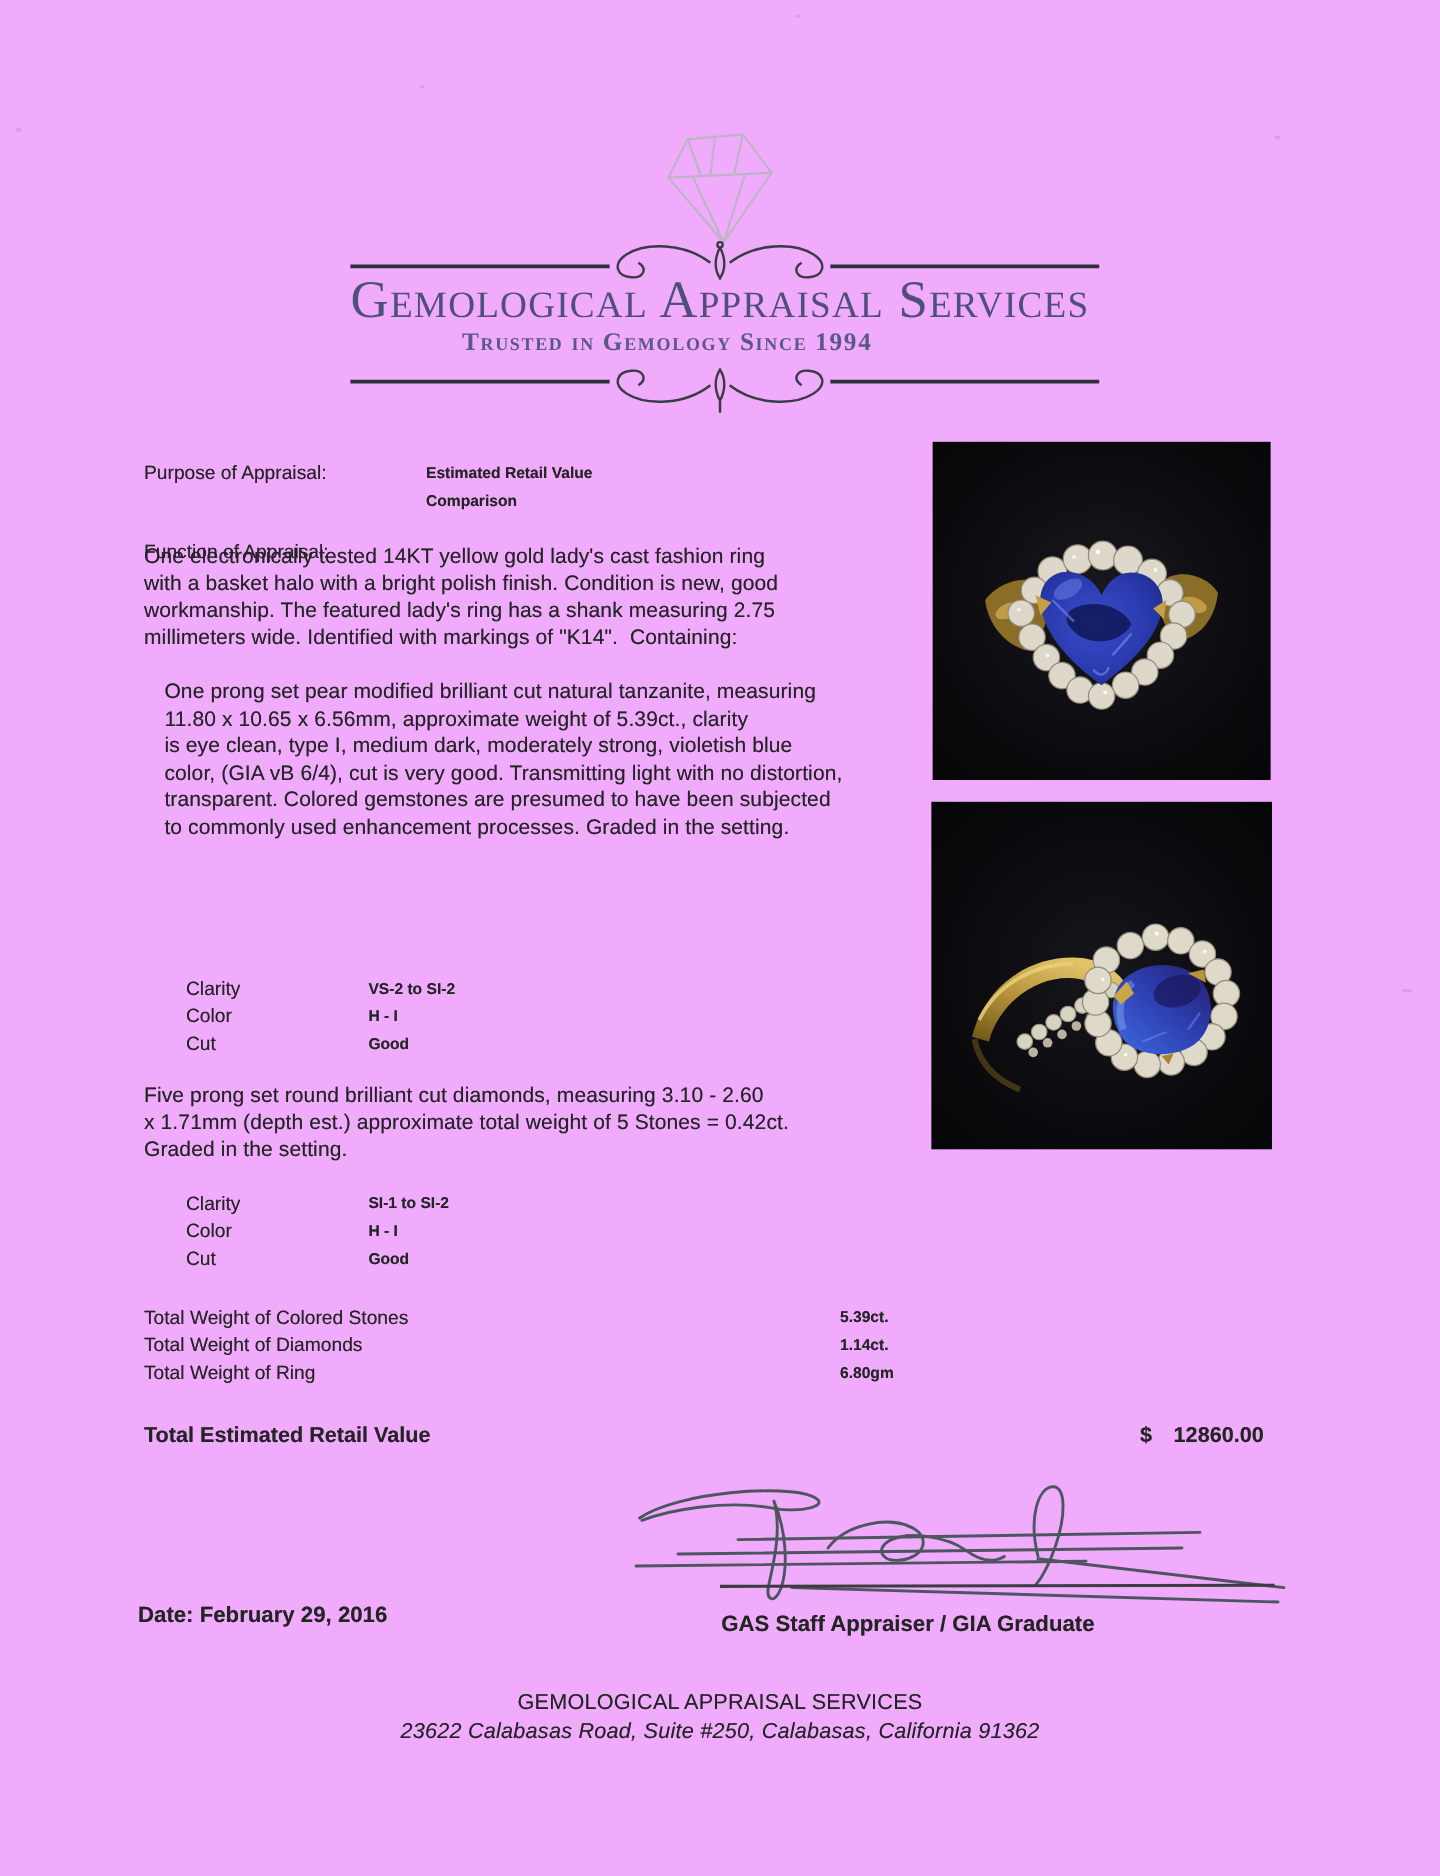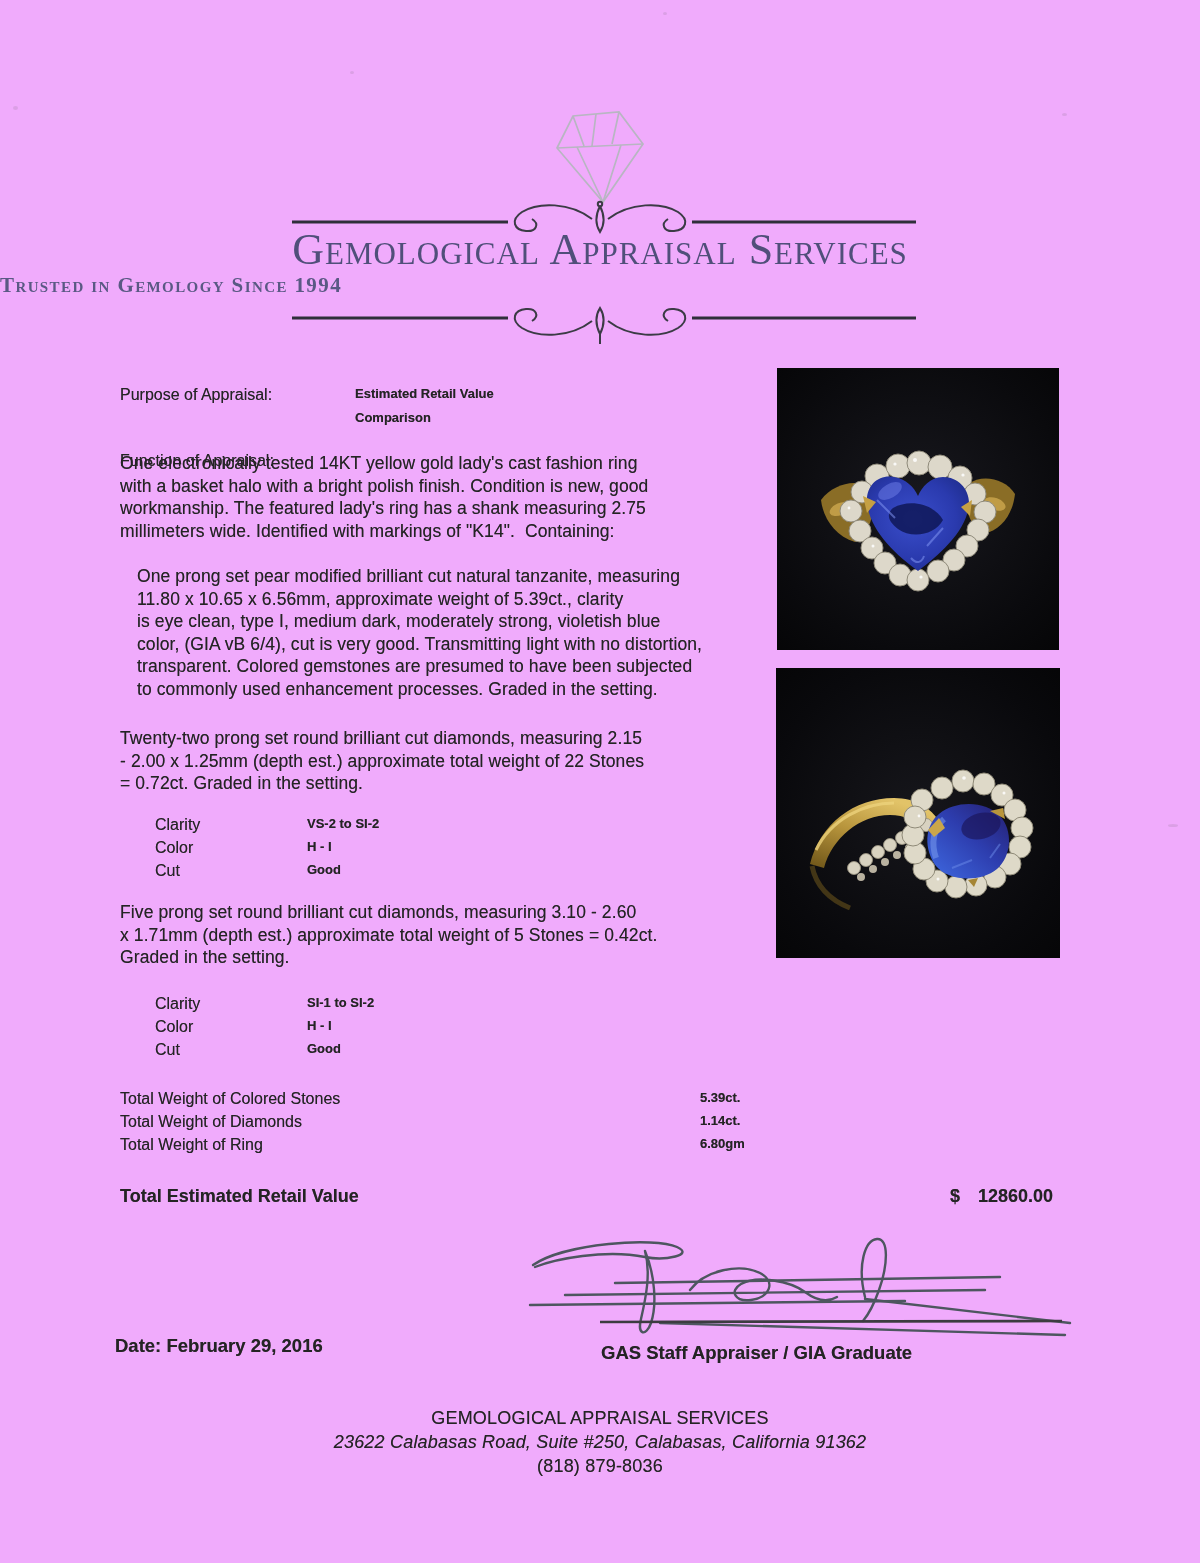--- a/index.html
+++ b/index.html
@@ -13,21 +13,21 @@
     font-size:17.5px;line-height:22.5px;white-space:pre-wrap;letter-spacing:.1px;
     text-shadow:0 0 .3px rgba(40,40,40,.55);
   }
   .b{font-weight:bold;}
   .brand-title{
     width:1200px;text-align:center;
     font-family:"Liberation Serif",serif;font-variant:small-caps;
     font-size:44px;letter-spacing:1px;font-weight:500;color:#504f7a;
   }
   .brand-sub{
-    width:1112px;
+    width:1112px;text-align:center;
     font-family:"Liberation Serif",serif;font-variant:small-caps;
     font-size:21px;letter-spacing:1.4px;font-weight:600;color:#5a5984;
   }
   .kv-label{font-size:16px;text-shadow:0 0 .3px rgba(40,40,40,.55);}
   .kv-value{font-size:13px;font-weight:bold;text-shadow:0 0 .3px rgba(40,40,40,.55);}
   .footer-line{width:1200px;text-align:center;font-size:18px;letter-spacing:.2px;
     text-shadow:0 0 .3px rgba(40,40,40,.5);}
   .speck{position:absolute;border-radius:50%;background:rgba(90,90,95,.14);}
   svg{display:block;}
 </style>
@@ -82,23 +82,20 @@
   <div class="abs para" style="left:120px;top:452px;width:680px;">One electronically tested 14KT yellow gold lady's cast fashion ring
 with a basket halo with a bright polish finish. Condition is new, good
 workmanship. The featured lady's ring has a shank measuring 2.75
 millimeters wide. Identified with markings of "K14".  Containing:</div>
   <div class="abs para" style="left:120px;top:565px;width:680px;margin-left:17px;">One prong set pear modified brilliant cut natural tanzanite, measuring
 11.80 x 10.65 x 6.56mm, approximate weight of 5.39ct., clarity
 is eye clean, type I, medium dark, moderately strong, violetish blue
 color, (GIA vB 6/4), cut is very good. Transmitting light with no distortion,
 transparent. Colored gemstones are presumed to have been subjected
 to commonly used enhancement processes. Graded in the setting.</div>
-  <div class="abs para" style="left:120px;top:727px;width:680px;">Twenty-two prong set round brilliant cut diamonds, measuring 2.15
-- 2.00 x 1.25mm (depth est.) approximate total weight of 22 Stones
-= 0.72ct. Graded in the setting.</div>
 
   <div>
     <div class="abs kv-label" style="left:155px;top:816px;">Clarity</div>
     <div class="abs kv-value" style="left:307px;top:816px;">VS-2 to SI-2</div>
     <div class="abs kv-label" style="left:155px;top:839px;">Color</div>
     <div class="abs kv-value" style="left:307px;top:839px;">H - I</div>
     <div class="abs kv-label" style="left:155px;top:862px;">Cut</div>
     <div class="abs kv-value" style="left:307px;top:862px;">Good</div>
   </div>
 
@@ -276,15 +273,14 @@
       <path d="M360,64 L565,88"></path>
     </g>
     <path d="M95,87 L557,86" stroke="#3c3c40" stroke-width="2.6"></path>
   </svg>
 
   <div class="abs kv-value" style="left:115px;top:1335px;font-size:18.5px;">Date: February 29, 2016</div>
   <div class="abs kv-value" style="left:601px;top:1342px;font-size:18.5px;">GAS Staff Appraiser / GIA Graduate</div>
 
   <div class="abs footer-line" style="left:0;top:1408px;">GEMOLOGICAL APPRAISAL SERVICES</div>
   <div class="abs footer-line" style="left:0;top:1432px;font-style:italic;">23622 Calabasas Road, Suite #250, Calabasas, California 91362</div>
-  <div class="abs footer-line" style="left:0;top:1456px;">(818) 879-8036</div>
 
 </div>
 
 </body></html>

